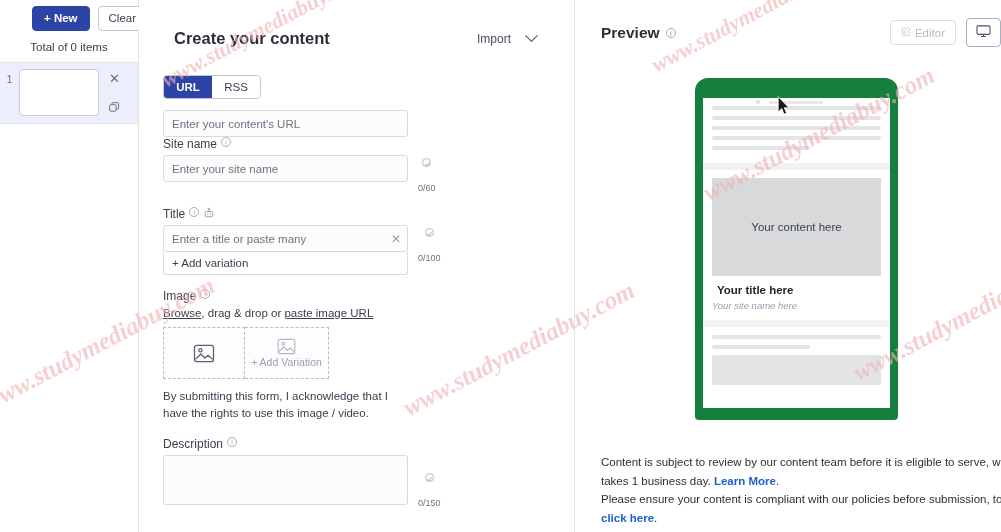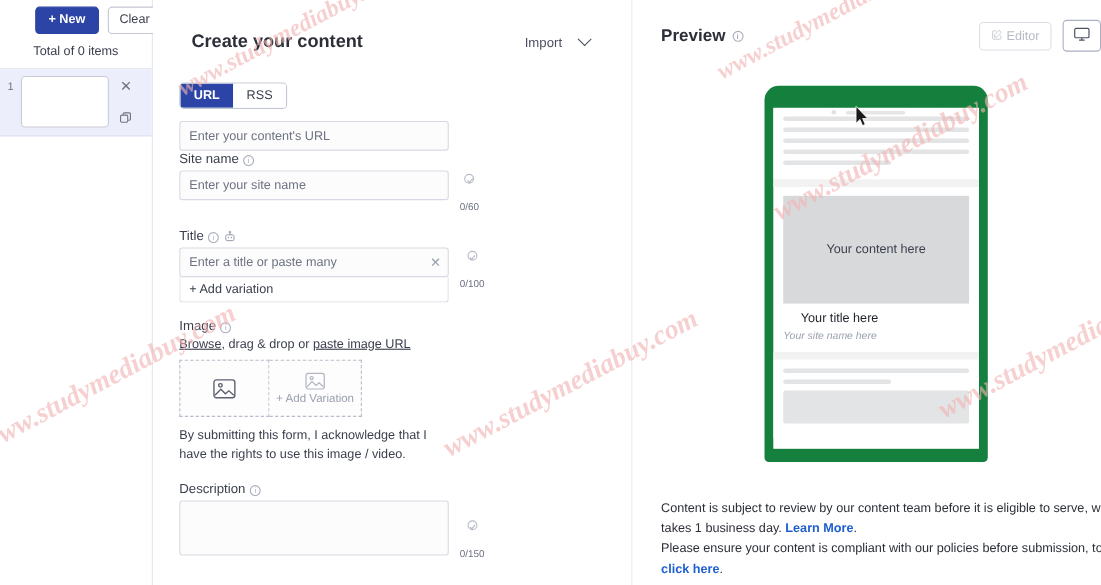--- a/index.html
+++ b/index.html
@@ -179,21 +179,21 @@
   .seg.active {
     background: #2c44a5;
     color: #ffffff;
     font-weight: bold;
   }
 
   .field-label {
     font-size: 12px;
     color: #3a3f4d;
     display: flex;
-    align-items: flex-end;
+    align-items: flex-start;
     gap: 4px;
     margin-bottom: 4px;
   }
   .info-i {
     display: inline-block;
     width: 10px; height: 10px;
     border: 1px solid #a9aebc;
     border-radius: 50%;
     font-size: 7px;
     line-height: 9px;
@@ -424,23 +424,23 @@
     height: 98px;
     background: #d8d9db;
     display: flex;
     align-items: center;
     justify-content: center;
     font-size: 11.5px;
     color: #3a3f4d;
   }
   .content-title {
     font-size: 11.5px;
-    font-weight: normal;
+    font-weight: bold;
     color: #1f222b;
-    margin: 8px 0 4px 16px;
+    margin: 8px 0 4px 5px;
   }
   .content-site {
     font-size: 9.5px;
     color: #9aa0b0;
     font-style: italic;
     margin-bottom: 9px;
   }
   .cursor-svg {
     position: absolute;
     left: 82px; top: 18px;

